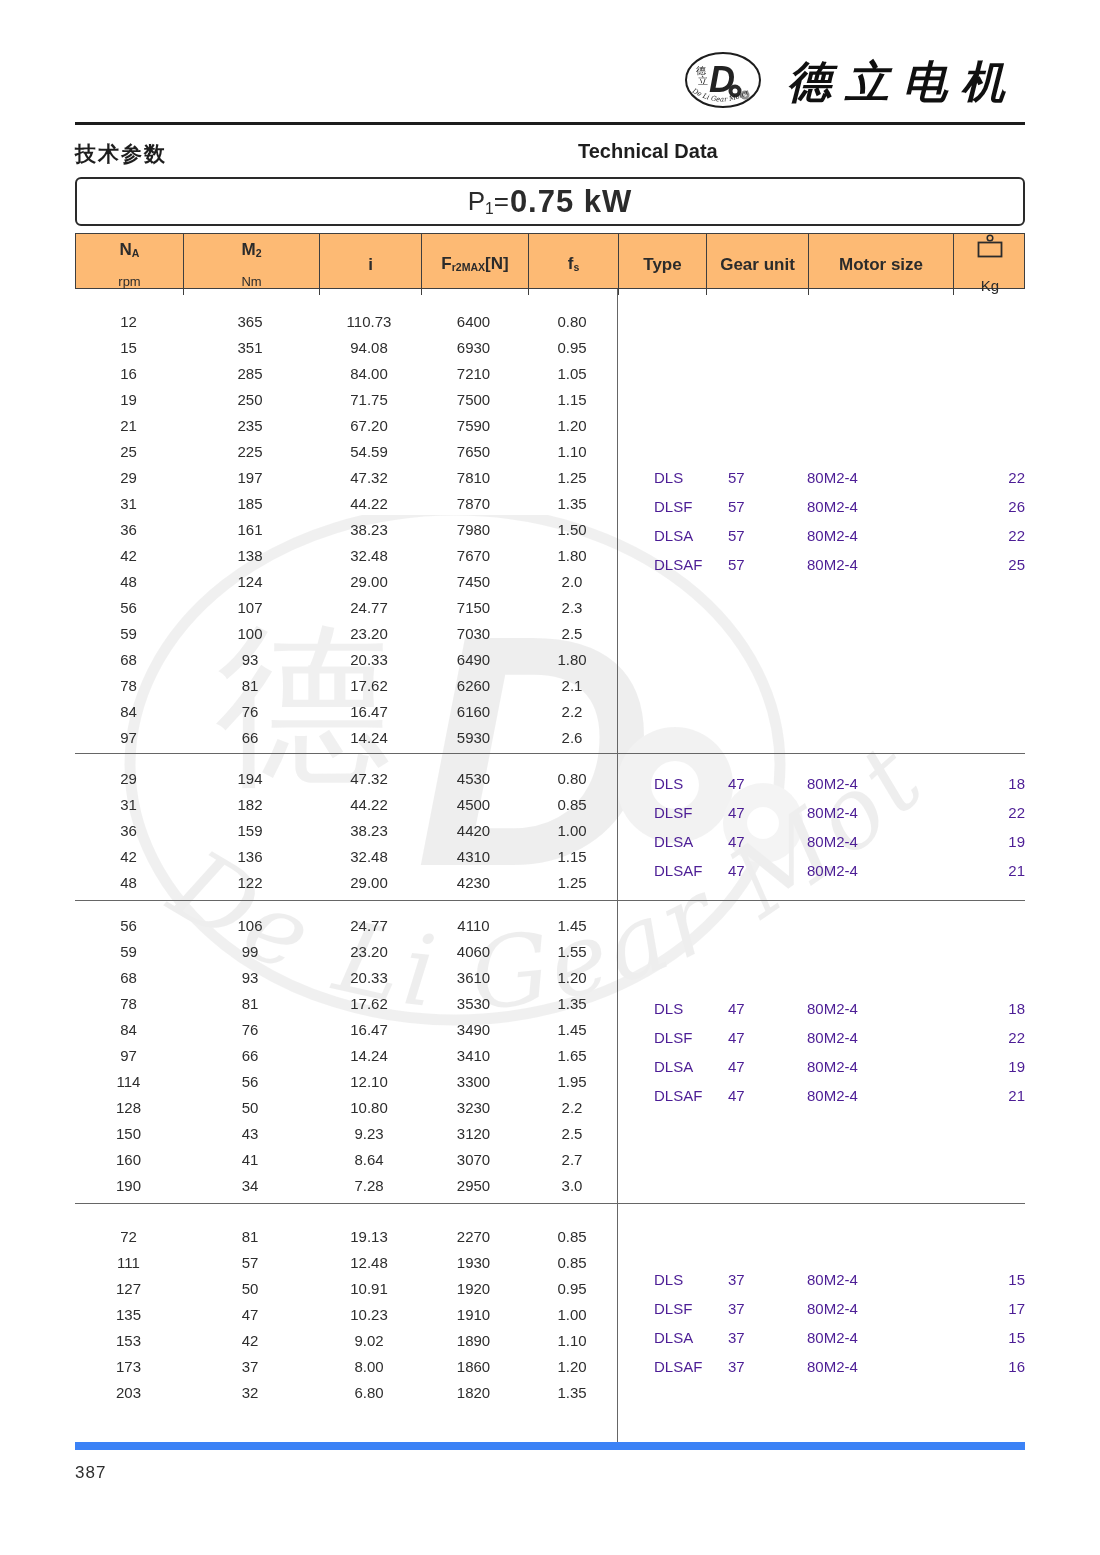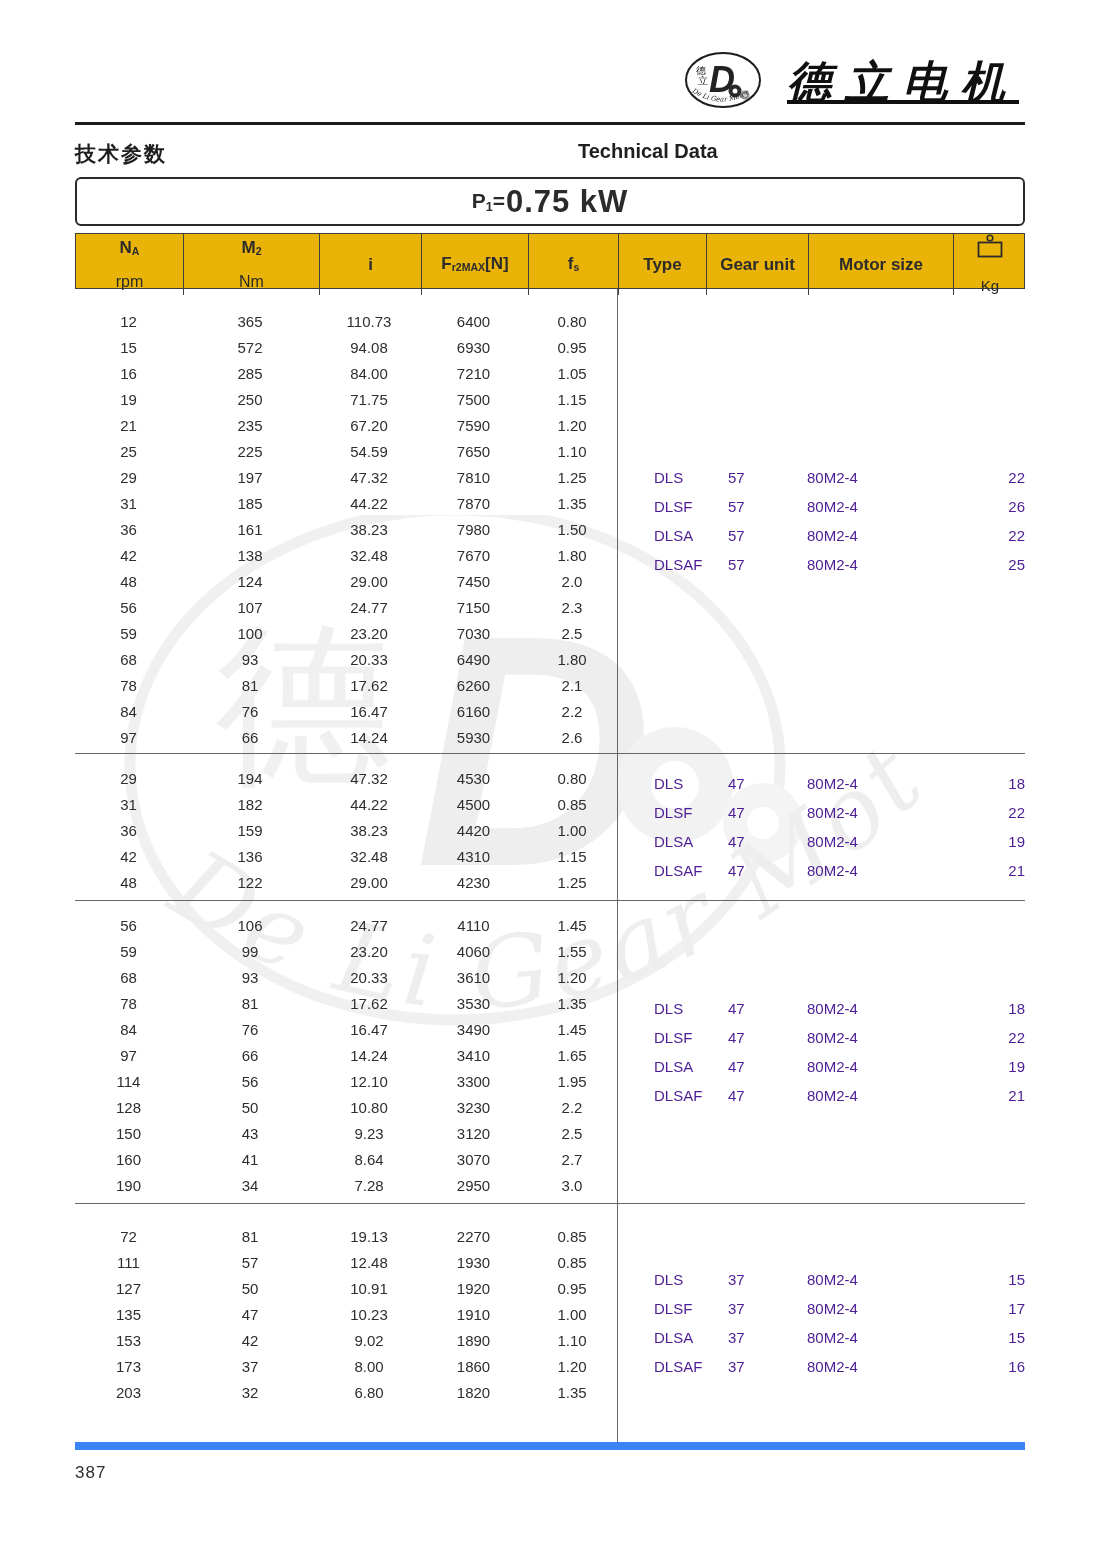--- a/index.html
+++ b/index.html
@@ -14,49 +14,49 @@
     position:absolute; left:115px; top:515px; width:900px; height:640px;
     opacity:0.12; z-index:0; pointer-events:none;
   }
 
   .page { position:relative; z-index:1; width:950px; margin-left:75px; padding-top:48px; }
 
   
   .logo-row { display:flex; justify-content:flex-end; align-items:center; gap:24px; height:68px; padding-right:6px; }
   .brand-cn {
     font-family:"DejaVu Serif", serif; font-weight:bold; font-style:italic;
-    font-size:44px; letter-spacing:14px; color:#101010; white-space:nowrap;text-decoration:underline;
+    font-size:44px; letter-spacing:14px; color:#101010; white-space:nowrap;
   }
   .top-rule { border-top:3px solid #1c1c1c; margin-top:6px; }
 
   
   .title-row { position:relative; height:34px; margin-top:13px; }
   .title-cn { position:absolute; left:0; top:2px; font-size:21px; font-weight:bold; color:#1e1e1e; letter-spacing:2px; }
   .title-en { position:absolute; left:503px; top:2px; font-size:20px; font-weight:bold; color:#1e1e1e; }
 
   .power-box {
     margin-top:5px; height:45px; border:2px solid #2a2a2a; border-radius:6px;
     display:flex; align-items:center; justify-content:center; background:#fff;
   }
-  .power-p { font-size:21px; font-weight:bold; }
+  .power-p { font-size:26px; font-weight:normal; }
   .power-p sub { font-size:0.6em; vertical-align:-0.25em; }
   .power-value { font-size:31px; font-weight:bold; letter-spacing:1px; margin-left:1px; }
 
   
   .thead {
     display:grid; grid-template-columns:107px 136px 102px 107px 90px 88px 102px 145px 73px;
-    margin-top:7px; border:1px solid #3f3f3f; height:54px; background:#eab308;
+    margin-top:7px; border:1px solid #3f3f3f; height:54px; background:#fdba74;
   }
   .th {
     border-left:1px solid #3f3f3f; display:flex; flex-direction:column;
     justify-content:center; align-items:center; font-weight:bold; font-size:17px; line-height:1.12;
   }
   .th:first-child { border-left:none; }
   .th sub { font-size:0.62em; vertical-align:-0.2em; font-weight:bold; }
-  .th .unit { font-weight:normal; font-size:16px; margin-top:15px; }
+  .th .unit { font-weight:normal; font-size:13px; margin-top:15px; }
   .kg-cell { gap:18px;text-align:center; }
   .kg-label { font-weight:normal; font-size:15px; }
 
   
   .tbody { border-bottom:8px solid #3b82f6; }
   .section { display:flex; border-top:1px solid #666; }
   .section:first-child { border-top:none; }
   .left-grid { width:542px; }
   .s1 .left-grid { padding:20px 0 2px; }
   .s2 .left-grid { padding:12px 0 4px; }
@@ -174,21 +174,21 @@
         <div class="left-grid">
           <div class="row">
             <div>12</div>
             <div>365</div>
             <div>110.73</div>
             <div>6400</div>
             <div>0.80</div>
           </div>
           <div class="row">
             <div>15</div>
-            <div>572</div>
+            <div>351</div>
             <div>94.08</div>
             <div>6930</div>
             <div>0.95</div>
           </div>
           <div class="row">
             <div>16</div>
             <div>285</div>
             <div>84.00</div>
             <div>7210</div>
             <div>1.05</div>

